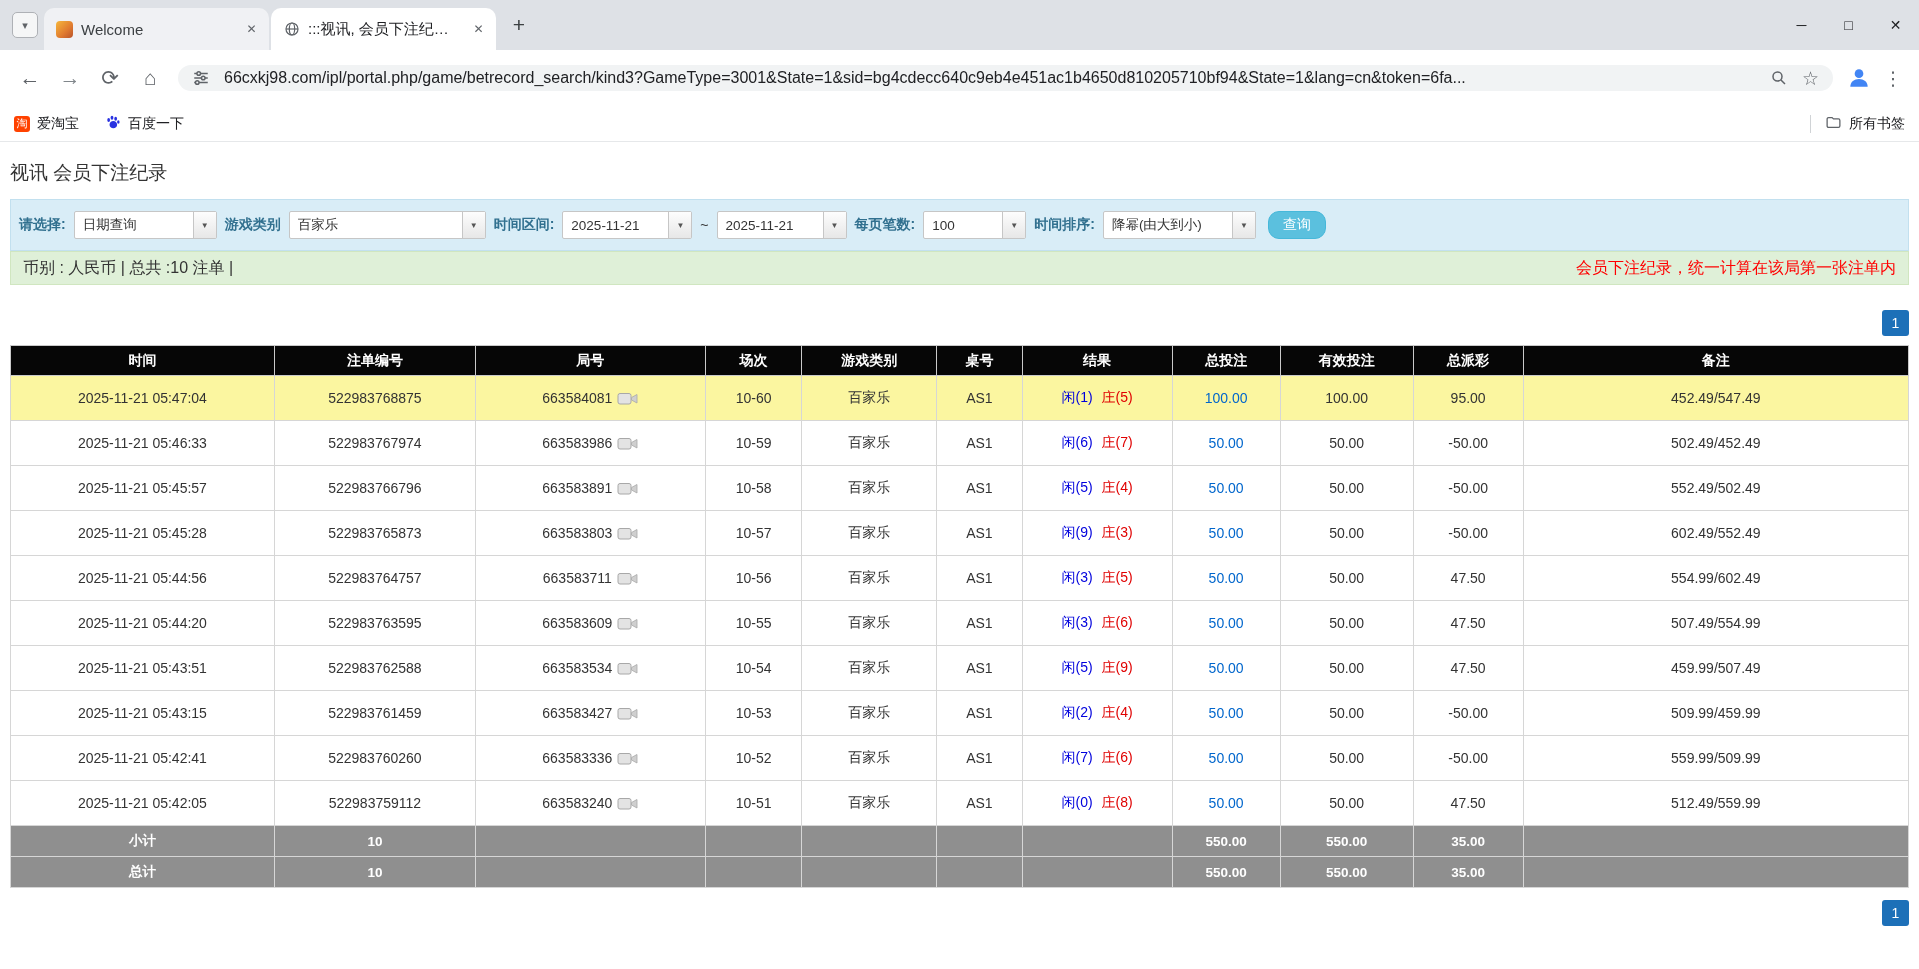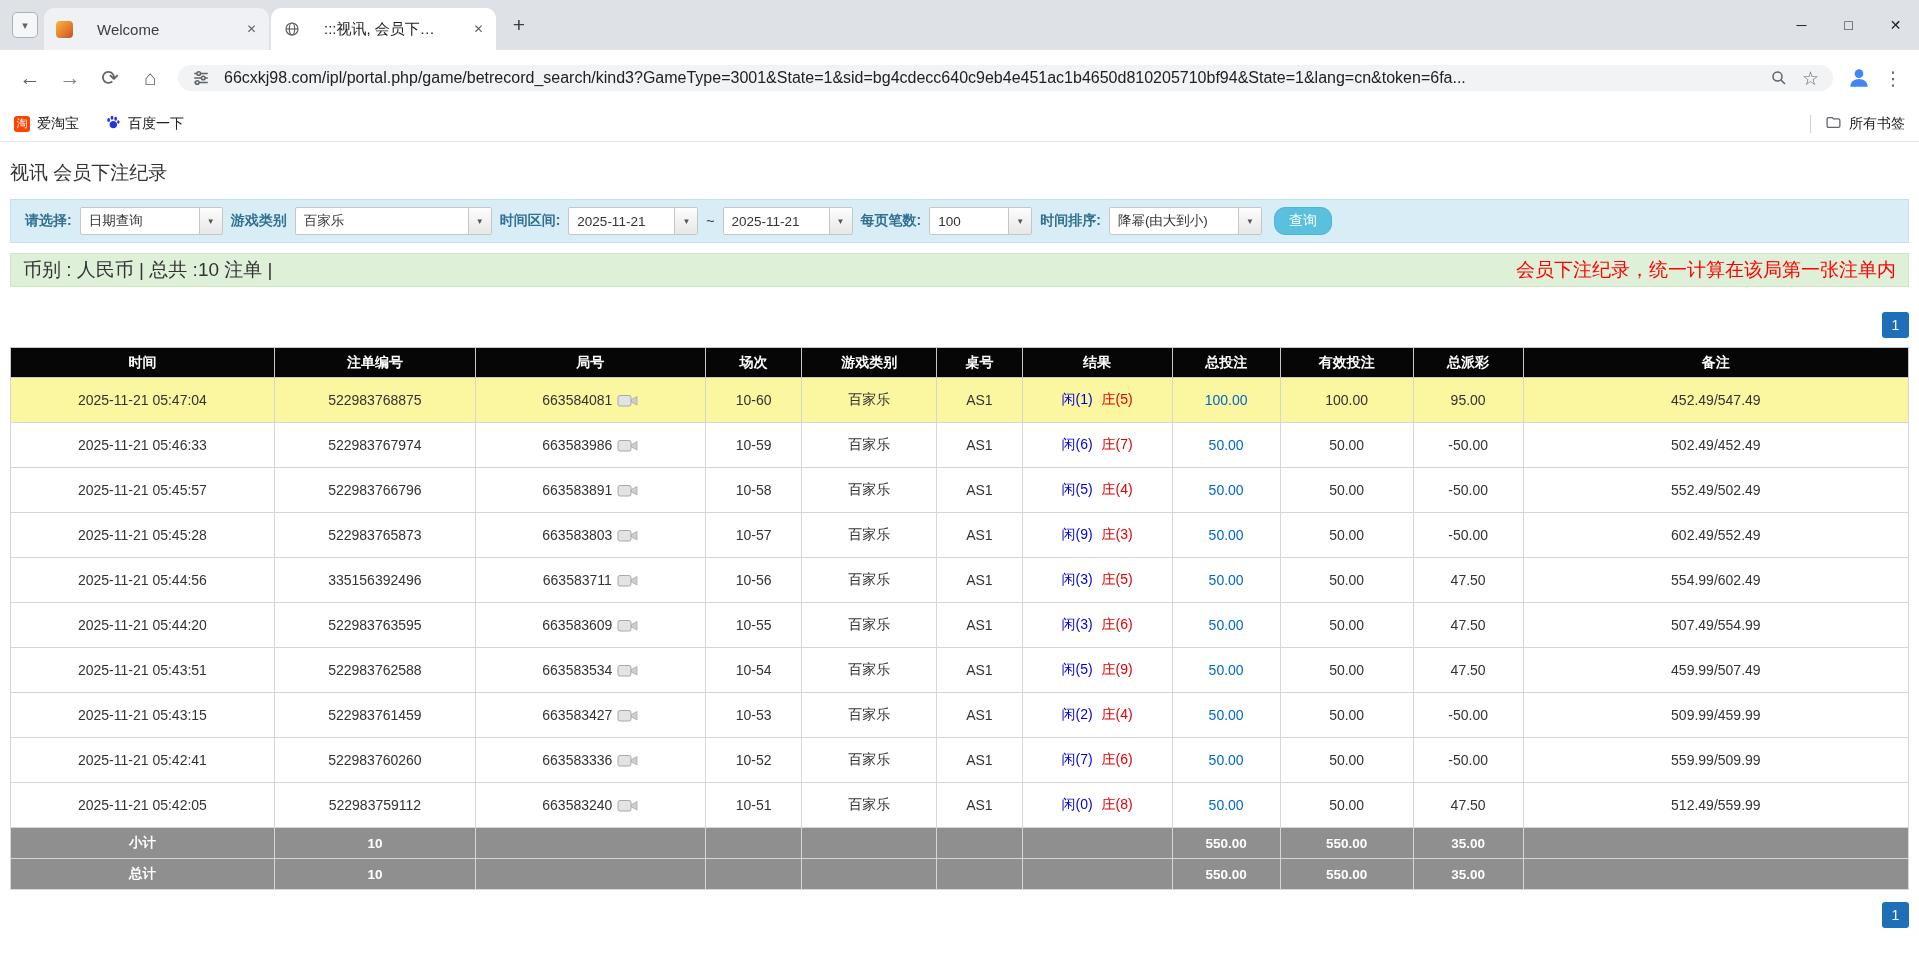--- a/index.html
+++ b/index.html
@@ -5,21 +5,21 @@
   * { box-sizing: border-box; margin: 0; padding: 0; }
   html, body { width: 1919px; height: 969px; overflow: hidden; }
   body { font-family: "Liberation Sans", sans-serif; background: #fff; color: #202124; }
 
   
   .tab-bar { height: 50px; background: #dee1e6; display: flex; align-items: flex-end; padding-left: 6px; position: relative; }
   .tab-search-btn { align-self: center; width: 26px; height: 26px; margin: 0 6px; border: 1px solid #aeb1b6; border-radius: 5px; background: #f5f6f7; color: #5f6368; font-size: 11px; display: flex; align-items: center; justify-content: center; cursor: pointer; }
   .tab { height: 42px; width: 225px; display: flex; align-items: center; padding: 0 8px 0 12px; font-size: 15px; color: #3c4043; border-radius: 10px 10px 0 0; }
   .tab.inactive { background: rgba(255,255,255,.55); margin-right: 2px; }
   .tab.active { background: #fff; color: #202124; }
-  .tab-title { flex: 1; white-space: nowrap; overflow: hidden; text-overflow: ellipsis; margin: 0 24px; }
+  .tab-title { flex: 1; white-space: nowrap; overflow: hidden; text-overflow: ellipsis; margin: 0 8px; }
   .tab-close { width: 19px; height: 19px; border-radius: 50%; font-size: 12px; color: #5f6368; display: flex; align-items: center; justify-content: center; flex: none; }
   .favicon { width: 17px; height: 17px; flex: none; display: flex; align-items: center; justify-content: center; }
   .favicon-welcome { border-radius: 4px; background: linear-gradient(135deg, #f6b73c 0%, #e07a2f 60%, #b8522a 100%); }
   .new-tab-btn { align-self: center; width: 30px; height: 30px; margin-left: 8px; border-radius: 50%; font-size: 21px; color: #3c4043; display: flex; align-items: center; justify-content: center; }
   .win-controls { position: absolute; right: 0; top: 0; height: 50px; display: flex; }
   .win-btn { width: 47px; height: 50px; display: flex; align-items: center; justify-content: center; font-size: 14px; color: #202124; }
 
   .toolbar { height: 56px; background: #fff; display: flex; align-items: center; padding: 0 10px; }
   .nav-btn { width: 40px; height: 40px; border-radius: 50%; display: flex; align-items: center; justify-content: center; font-size: 21px; color: #5f6368; flex: none; }
   .nav-btn.fwd { color: #80868b; }
@@ -34,34 +34,34 @@
   .bm-item { display: flex; align-items: center; gap: 7px; margin-right: 26px; cursor: pointer; }
   .taobao-ico { width: 16px; height: 16px; background: #ff4200; color: #fff; font-size: 11px; border-radius: 3px; display: flex; align-items: center; justify-content: center; }
   .bm-spacer { flex: 1; }
   .bm-divider { width: 1px; height: 18px; background: #d0d3d6; margin-right: 14px; }
   .all-bookmarks { display: flex; align-items: center; gap: 7px; cursor: pointer; }
 
   
   .page { padding: 0 10px; background: #fff; }
   .page-title { font-size: 19px; font-weight: 400; color: #333; padding: 18px 0 13px 0; }
 
-  .filter-bar { background: #d9edf7; border: 1px solid #c2e0ef; height: 44px; display: flex; align-items: center; padding: 0 14px; gap: 8px; font-size: 14px; }
+  .filter-bar { background: #d9edf7; border: 1px solid #c2e0ef; height: 52px; display: flex; align-items: center; padding: 0 8px; gap: 8px; font-size: 14px; }
   .f-label { color: #31708f; font-weight: bold; white-space: nowrap; }
   .combo { display: inline-flex; align-items: stretch; background: #fff; border: 1px solid #c6c6c6; border-radius: 2px; height: 28px; }
   .combo-val { display: flex; align-items: center; padding: 0 8px; font-size: 13.5px; color: #333; white-space: nowrap; }
   .w-query .combo-val { width: 118px; }
   .w-game  .combo-val { width: 172px; }
   .w-date  .combo-val { width: 105px; }
   .w-per   .combo-val { width: 78px; }
   .w-sort  .combo-val { width: 128px; }
   .combo-btn { width: 23px; border-left: 1px solid #c6c6c6; background: linear-gradient(#fdfdfd, #e7e7e7); display: flex; align-items: center; justify-content: center; font-size: 8px; color: #555; cursor: pointer; }
   .range-sep { color: #333; }
   .search-btn { height: 28px; padding: 0 14px; background: var(--search-button, #5bc0de); border: 1px solid #46b8da; border-radius: 11px; color: #fff; font-size: 14px; cursor: pointer; margin-left: 4px; font-family: inherit; }
 
-  .summary-bar { margin-top: 10px; background: #dff0d8; border: 1px solid #d0e6c0; height: 34px; display: flex; align-items: center; justify-content: space-between; padding: 0 12px; font-size: 19px; color: #333; }
+  .summary-bar { margin-top: 0; background: #dff0d8; border: 1px solid #d0e6c0; height: 34px; display: flex; align-items: center; justify-content: space-between; padding: 0 12px; font-size: 16px; color: #333; }
   .summary-notice { color: var(--notice-red, #ff0000); }
 
   .pager { display: flex; justify-content: flex-end; }
   .pager-top { margin: 25px 0 9px 0; }
   .pager-bottom { margin: 12px 0 0 0; }
   .page-btn { min-width: 27px; height: 26px; background: var(--pager-blue, #1d70b8); color: #fff; border-radius: 3px; display: flex; align-items: center; justify-content: center; font-size: 14px; cursor: pointer; }
 
   table.bet-table { width: 100%; border-collapse: collapse; table-layout: fixed; }
   .bet-table th { background: #060606; color: #fff; font-size: 14px; font-weight: bold; height: 30px; border: 1px solid #c9c9c9; padding: 0 4px; }
   .bet-table td { height: 45px; text-align: center; font-size: 14px; color: #333; border: 1px solid #d6d6d6; padding: 0 4px; background: #fff; }
@@ -364,21 +364,21 @@
     </td>
     <td>
       <a class="bet-link">50.00</a>
     </td>
     <td>50.00</td>
     <td class="negative">-50.00</td>
     <td>602.49/552.49</td>
   </tr>
         <tr class="bet-row">
     <td>2025-11-21 05:44:56</td>
-    <td>335156392496</td>
+    <td>522983764757</td>
     <td>
       <span class="round-cell-inner">
         <span>663583711</span>
         <span class="round-icon">
           <svg viewBox="0 0 21 15" width="21" height="15">
             <rect x="1" y="2.5" width="13" height="10.5" rx="2" fill="#e3e3e3" stroke="#a8a8a8"></rect>
             <path d="M14.5 6.5 L20 3.5 V12 L14.5 9z" fill="#cfcfcf" stroke="#a8a8a8" stroke-width="0.8"></path>
           </svg>
         </span>
       </span>

